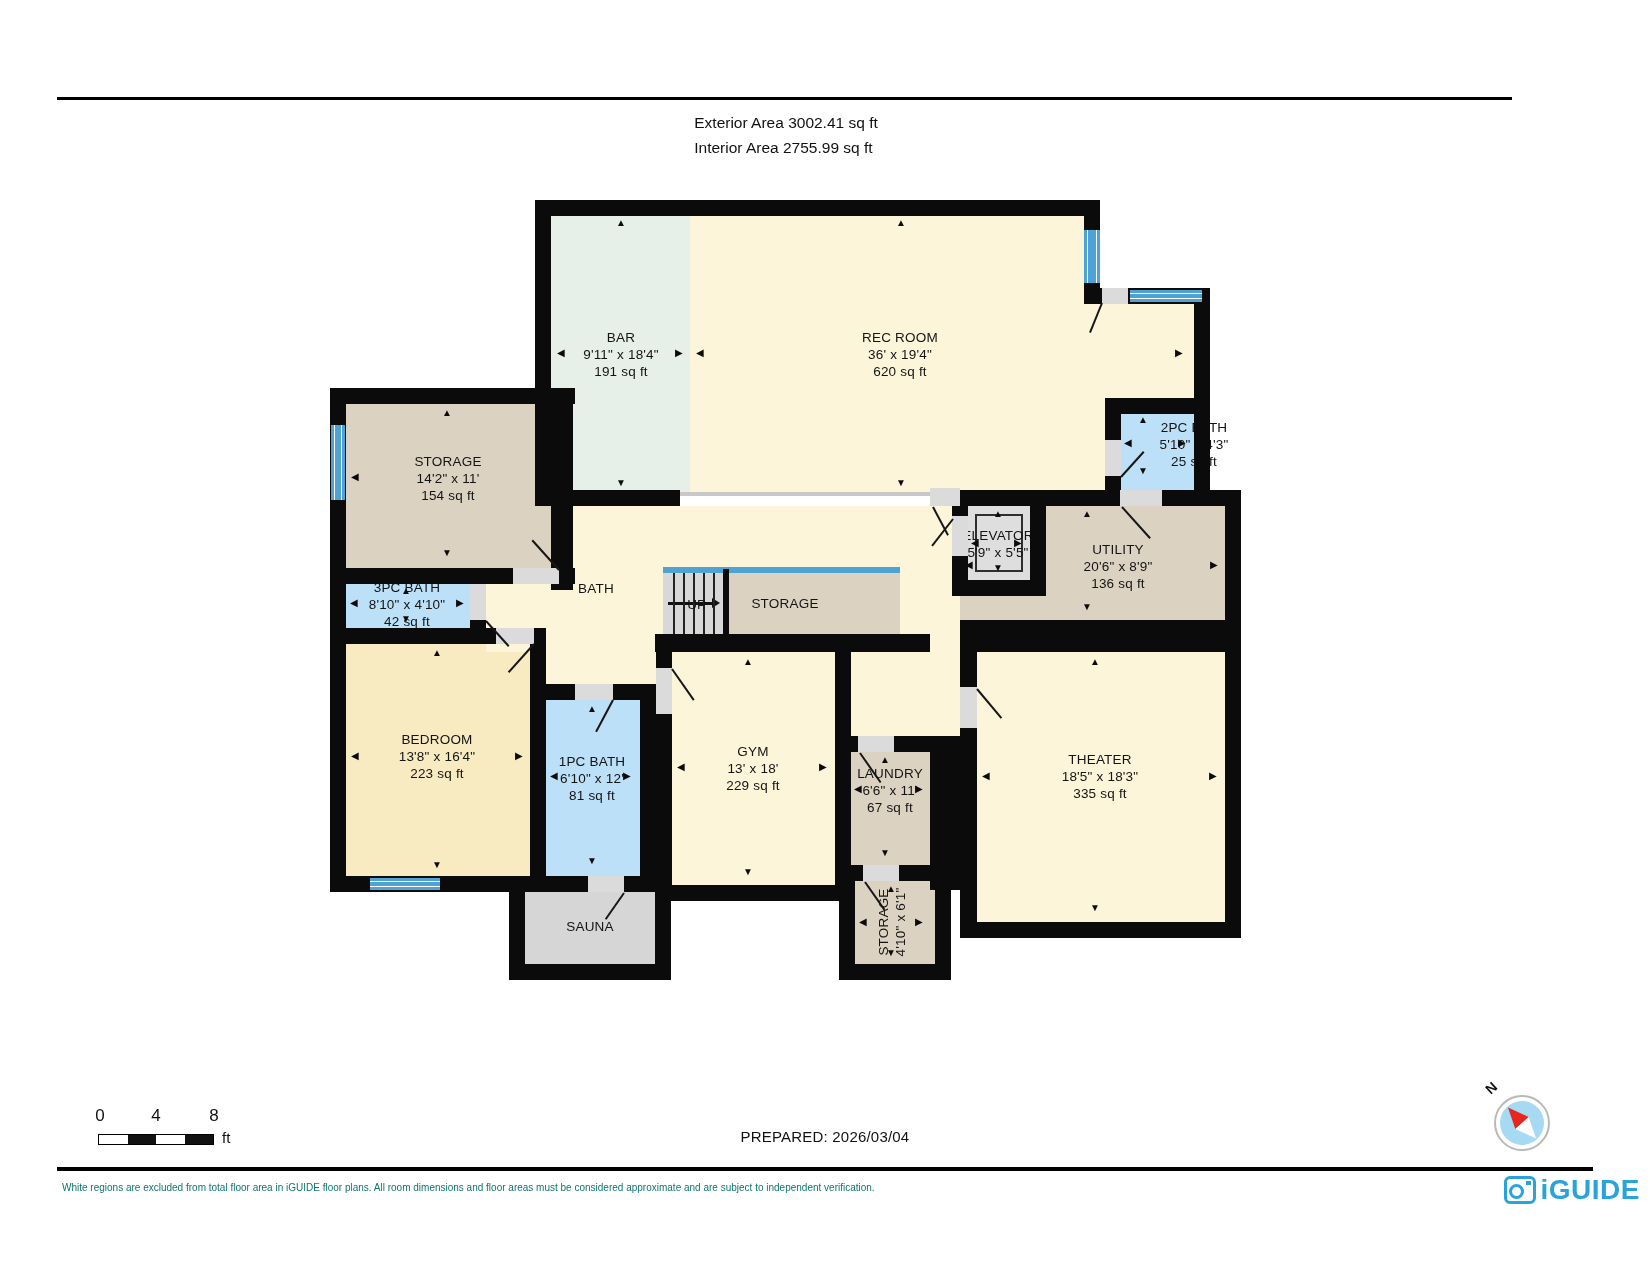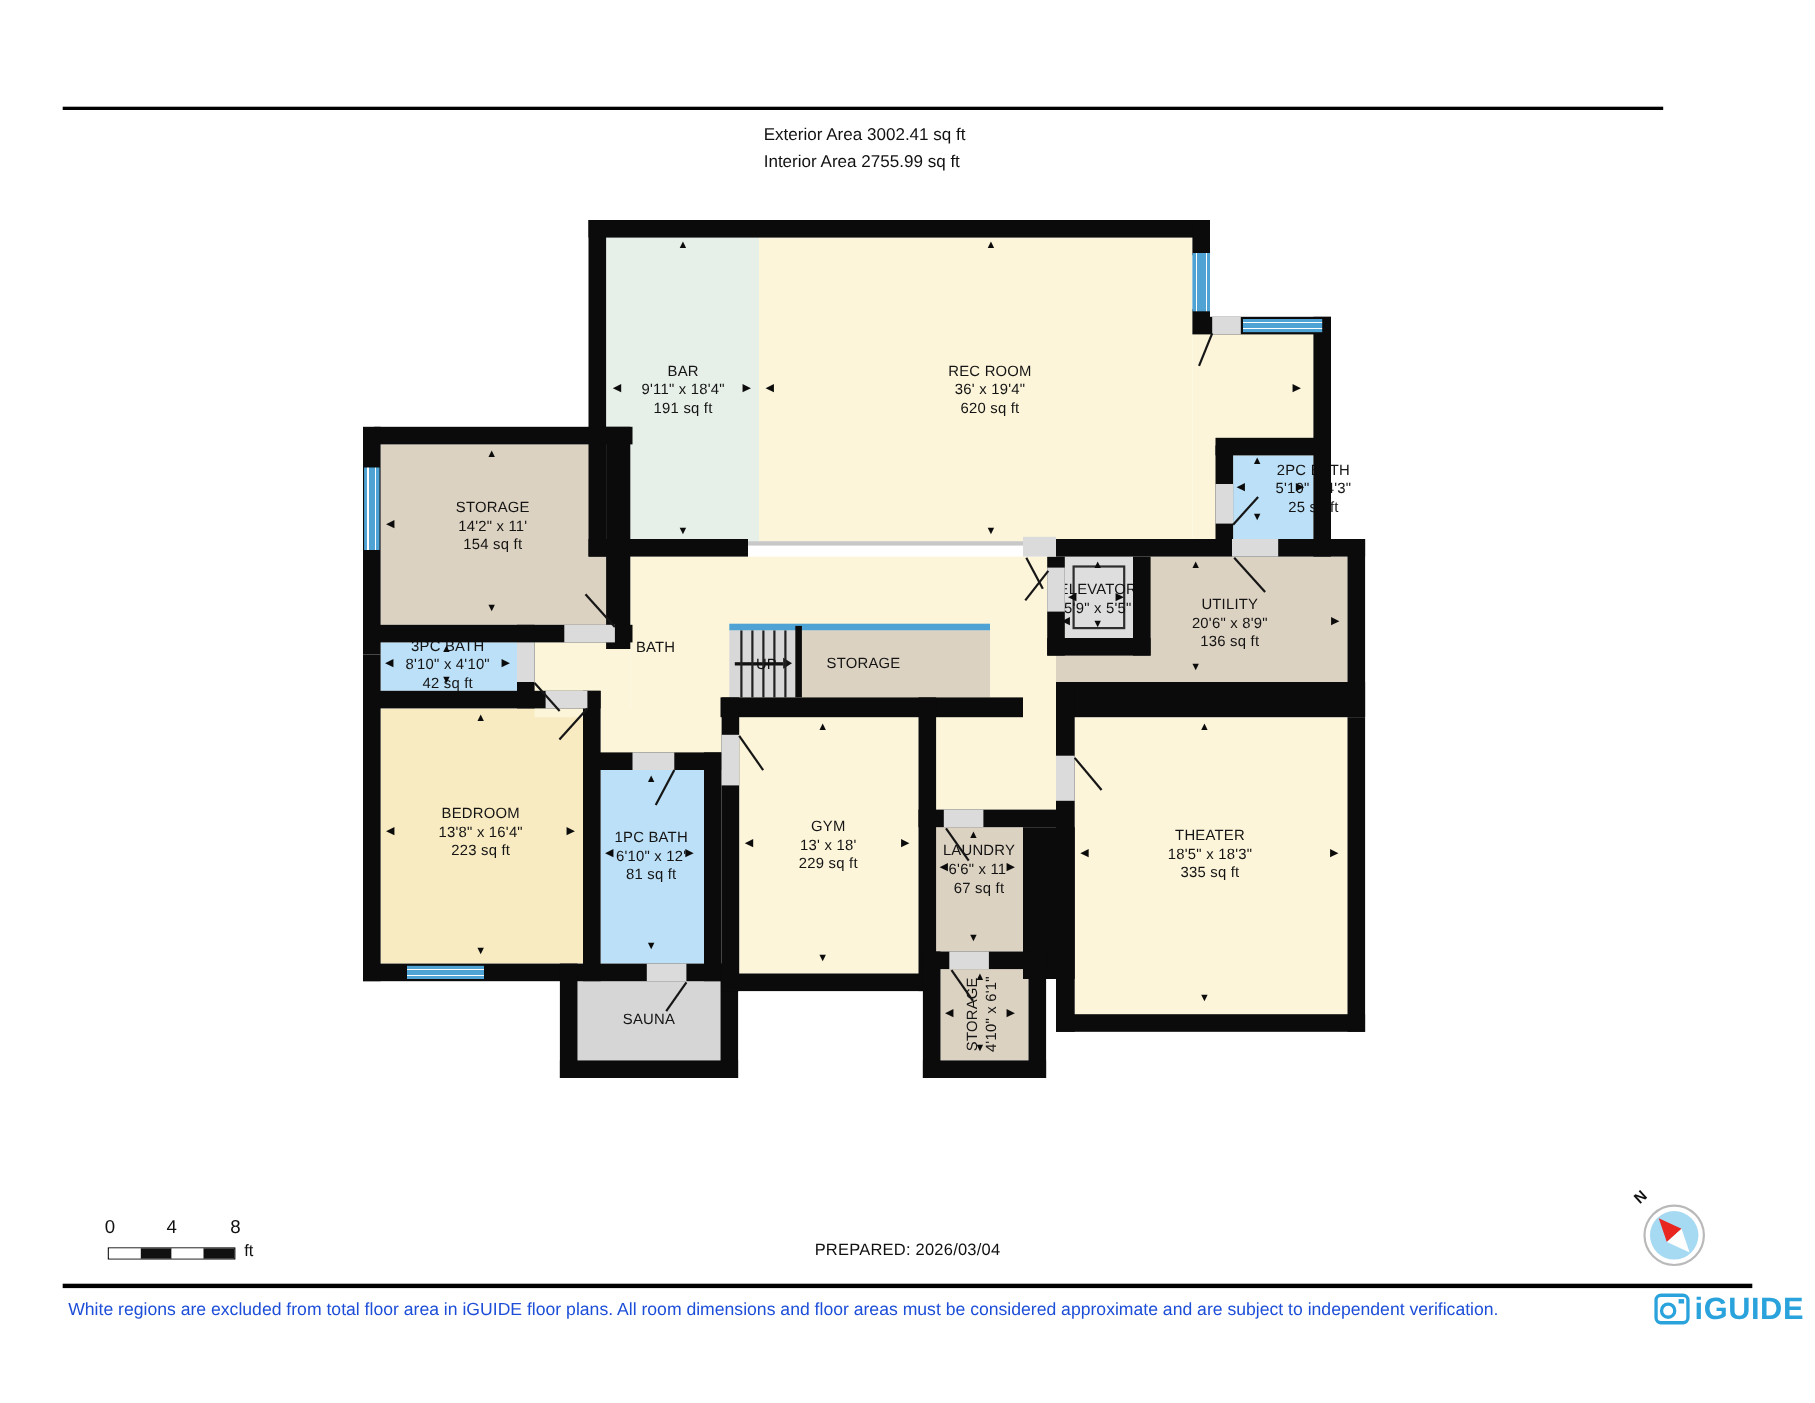--- a/index.html
+++ b/index.html
@@ -18,21 +18,21 @@
               font-size:13.5px;line-height:1.26;letter-spacing:.2px;white-space:pre;color:#141414;}
   .arrow{position:absolute;font-size:10px;line-height:10px;color:#0b0b0b;}
   .leaf{position:absolute;height:2px;background:#161616;transform-origin:0 50%;}
   .scale-num{position:absolute;font-size:17px;transform:translateX(-50%);}
   .scale-wrap{position:absolute;left:98px;top:1134px;width:116px;height:11px;
               border:1.5px solid #000;box-sizing:border-box;display:flex;}
   .scale-wrap div{flex:1;}
   .ft{position:absolute;left:222px;top:1129px;font-size:15px;}
   .prepared{position:absolute;left:825px;top:1128px;transform:translateX(-50%);font-size:15px;letter-spacing:.2px;}
   .footer-line{position:absolute;left:57px;top:1167px;width:1536px;height:4px;background:#000;}
-  .disclaimer{position:absolute;left:62px;top:1182px;font-size:16px;color:#1d4ed8;}
+  .disclaimer{position:absolute;left:62px;top:1182px;font-size:10px;color:#0f766e;}
   .brand{position:absolute;right:10px;top:1174px;display:flex;align-items:center;gap:5px;}
   .brand .word{font-size:28px;font-weight:bold;color:#2AA3DC;letter-spacing:.5px;}
   .cam{position:relative;width:26px;height:22px;border:3px solid #2AA3DC;border-radius:6px;}
   .cam .lens{position:absolute;left:2px;top:5px;width:9px;height:9px;border:3px solid #2AA3DC;border-radius:50%;}
   .cam .dot{position:absolute;right:2px;top:2px;width:5px;height:4px;background:#2AA3DC;}
   .compass-outer{position:absolute;left:1494px;top:1095px;width:56px;height:56px;border:2px solid #b9b9b9;
                  border-radius:50%;background:#fff;box-sizing:border-box;}
   .compass-inner{position:absolute;left:1500px;top:1101px;width:44px;height:44px;border-radius:50%;background:#A6D9F2;}
   .needle{position:absolute;left:1522px;top:1123px;width:0;height:0;transform:rotate(-42deg);}
   .needle .red{position:absolute;left:-9px;top:-21px;width:0;height:0;

